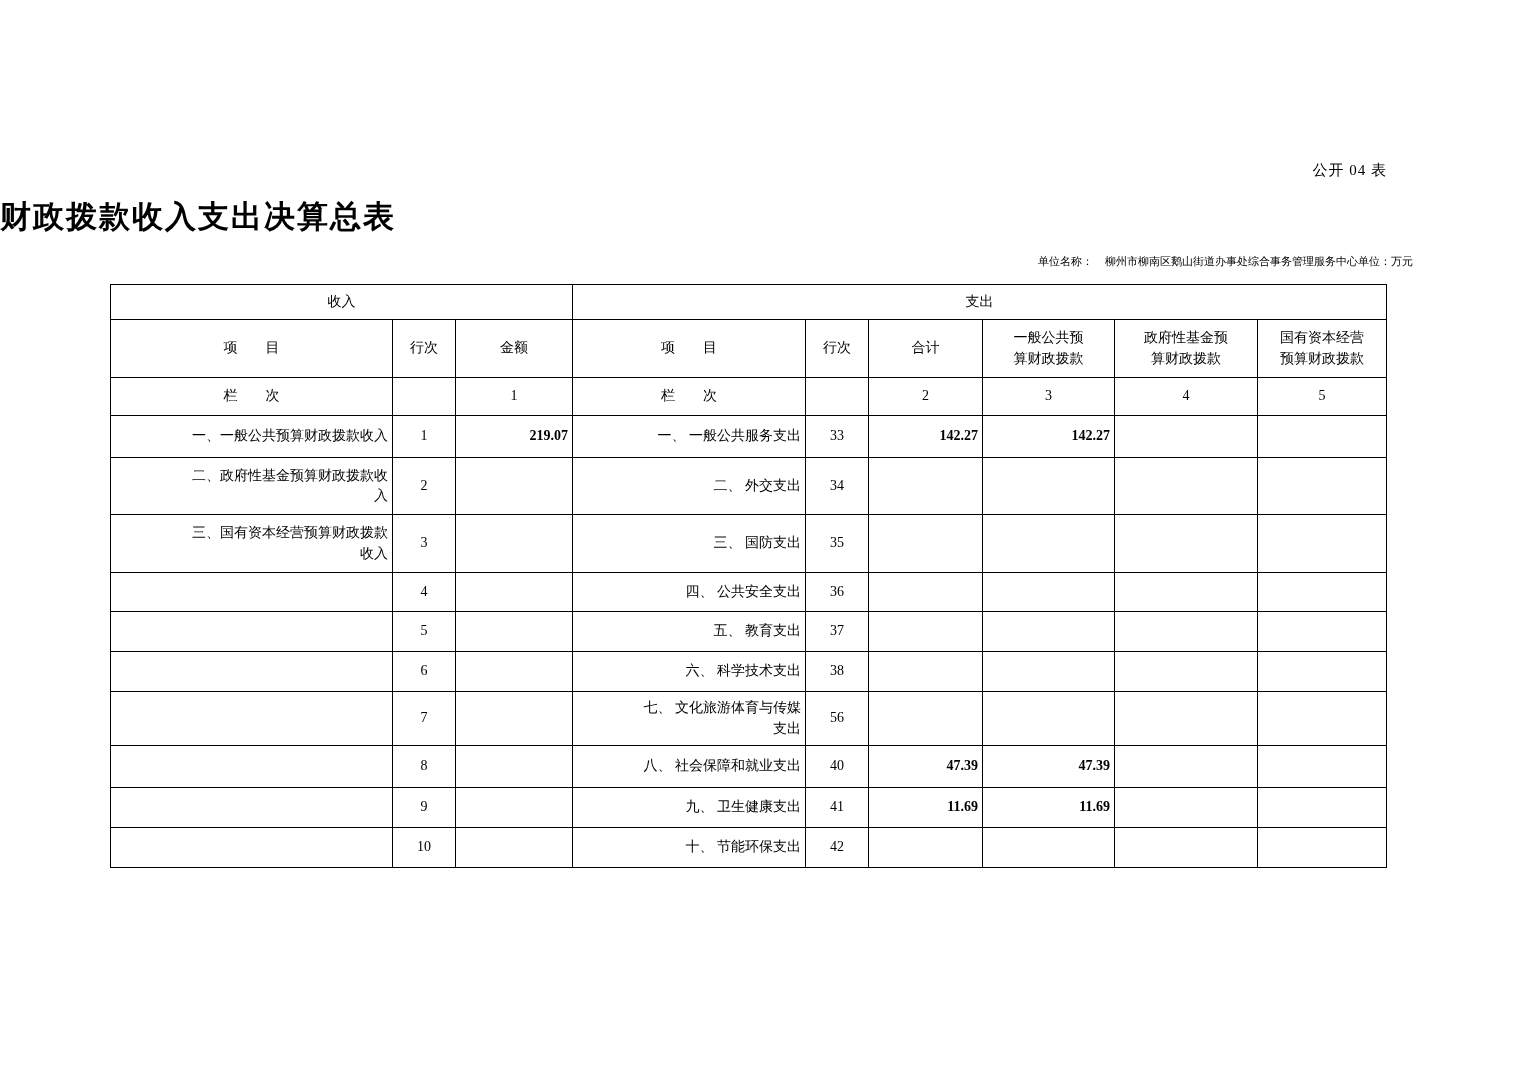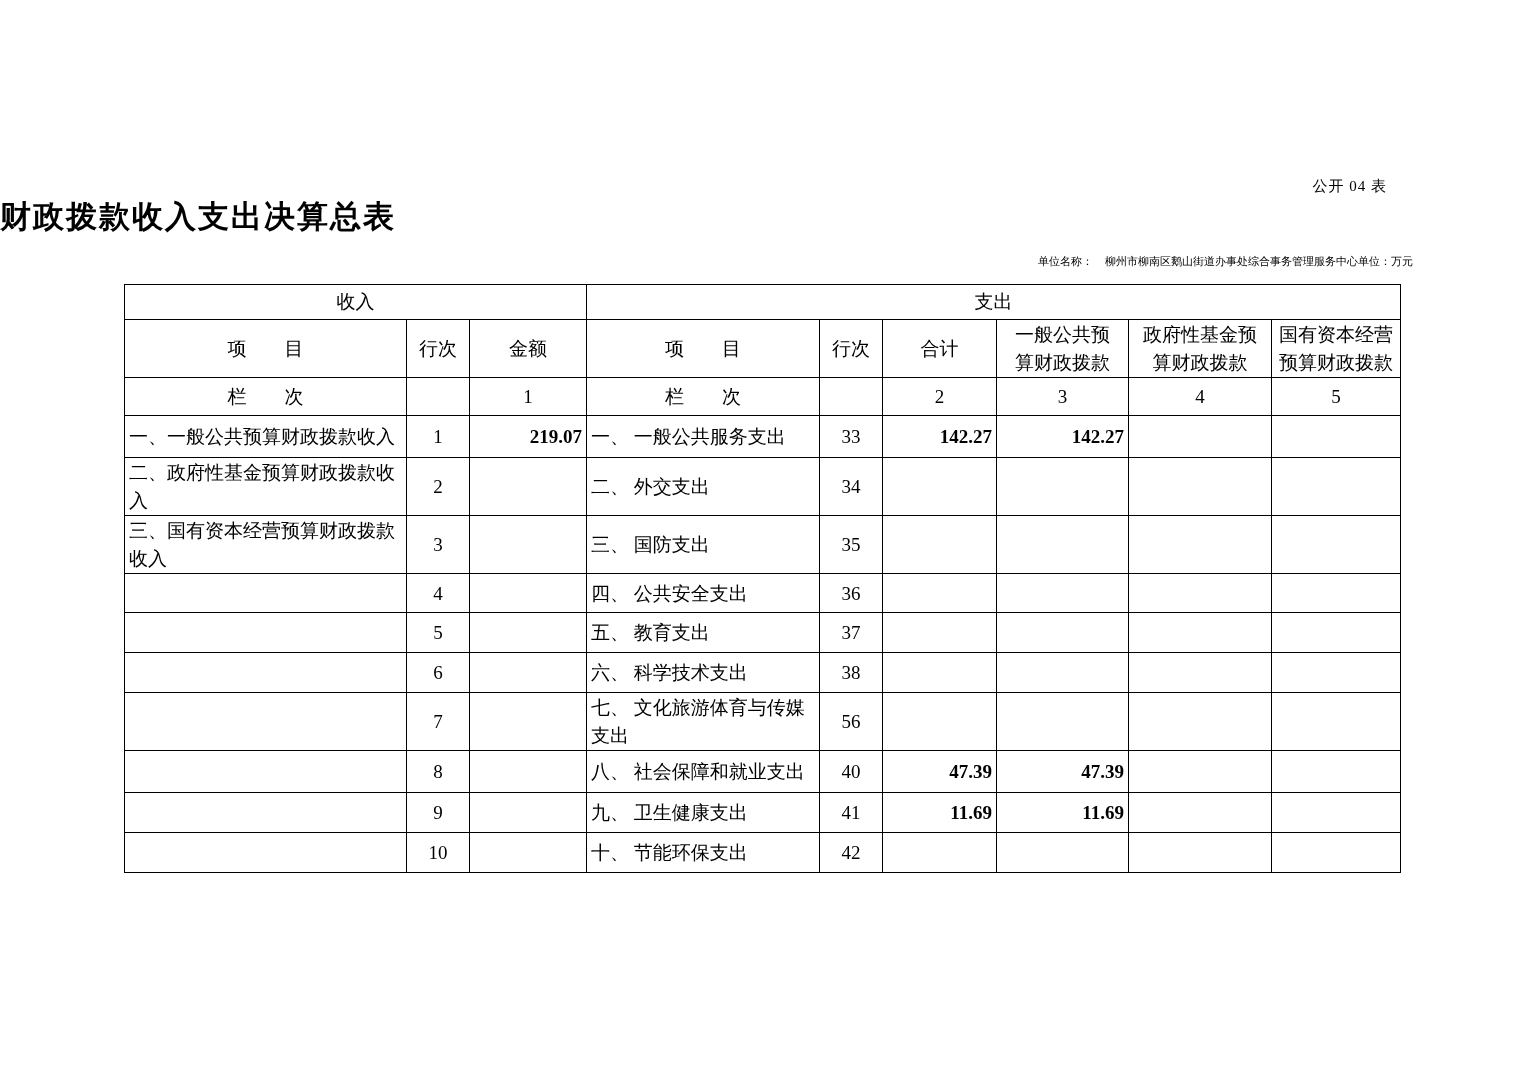--- a/index.html
+++ b/index.html
@@ -11,21 +11,20 @@
     color: #000000;
     font-family: "Liberation Serif", "DejaVu Serif", serif;
     overflow: hidden;
   }
   .corner-label {
     position: absolute;
     top: 161px;
     right: 133px;
     font-size: 15px;
     letter-spacing: 1px;
-    margin-top: 16px;
   }
   .doc-title {
     position: absolute;
     top: 196px;
     left: 0;
     width: 100%;
     text-align: left;
     font-size: 31px;
     font-weight: bold;
     letter-spacing: 2px;
@@ -36,36 +35,36 @@
     left: 133px;
     right: 107px;
     display: flex;
     justify-content: flex-end;
     align-items: baseline;
     font-size: 11px;
   }
   .unit-name { margin-left: 12px; }
   table.fin {
     position: absolute;
-    left: 124px;
+    left: 110px;
     top: 284px;
     width: 1276px;
     border-collapse: collapse;
     table-layout: fixed;
-    font-size: 19px;
+    font-size: 14px;
   }
   table.fin td {
     border: 1px solid #000000;
     vertical-align: middle;
     padding: 1px 4px;
     overflow: hidden;
     line-height: 1.45;
   }
   td.c { text-align: center; padding: 1px 2px; }
-  td.l { text-align: left; padding-left: 7px; padding-right: 4px; }
+  td.l { text-align: right; padding-left: 7px; padding-right: 4px; }
   td.r { text-align: right; padding-right: 9px; font-weight: bold; }
   .pre { white-space: pre-line; }
   .footer {
     position: absolute;
     top: 966px;
     left: 0;
     width: 100%;
     text-align: center;
     font-size: 21px;
   }

